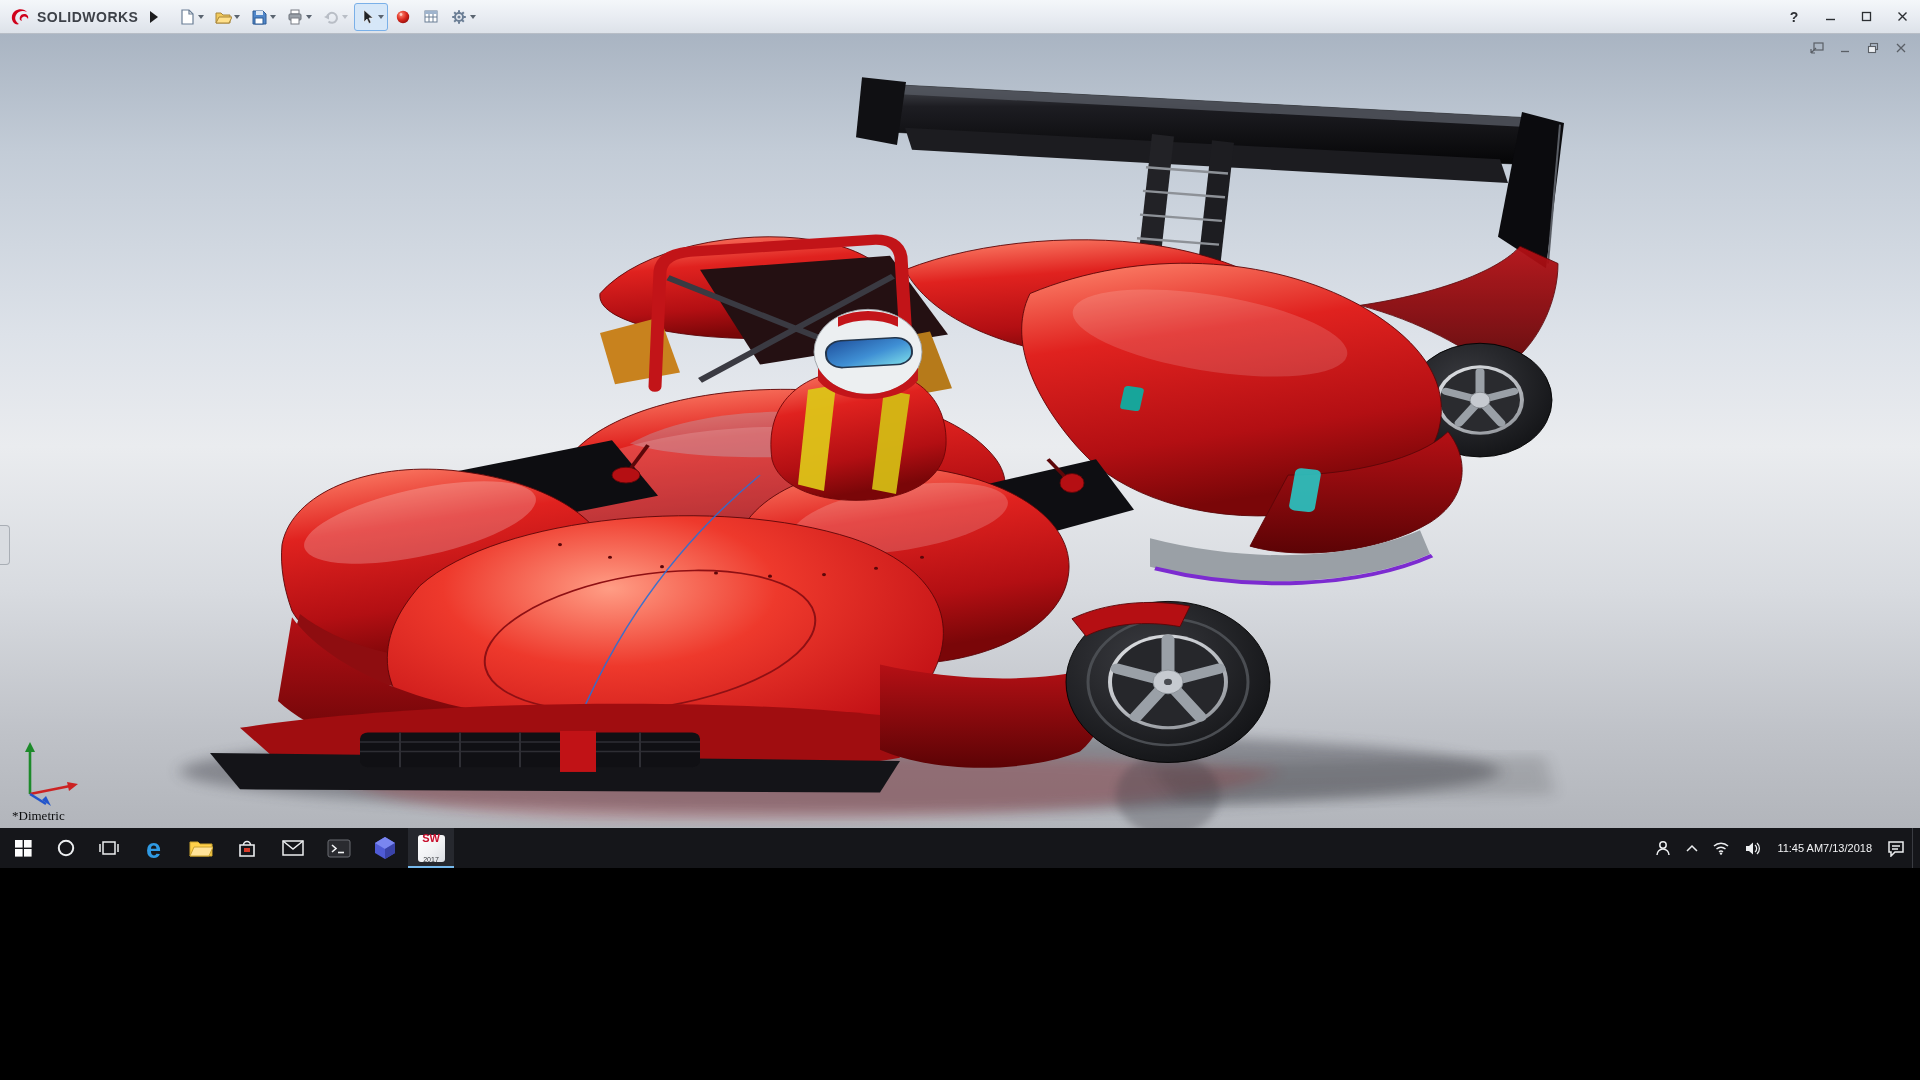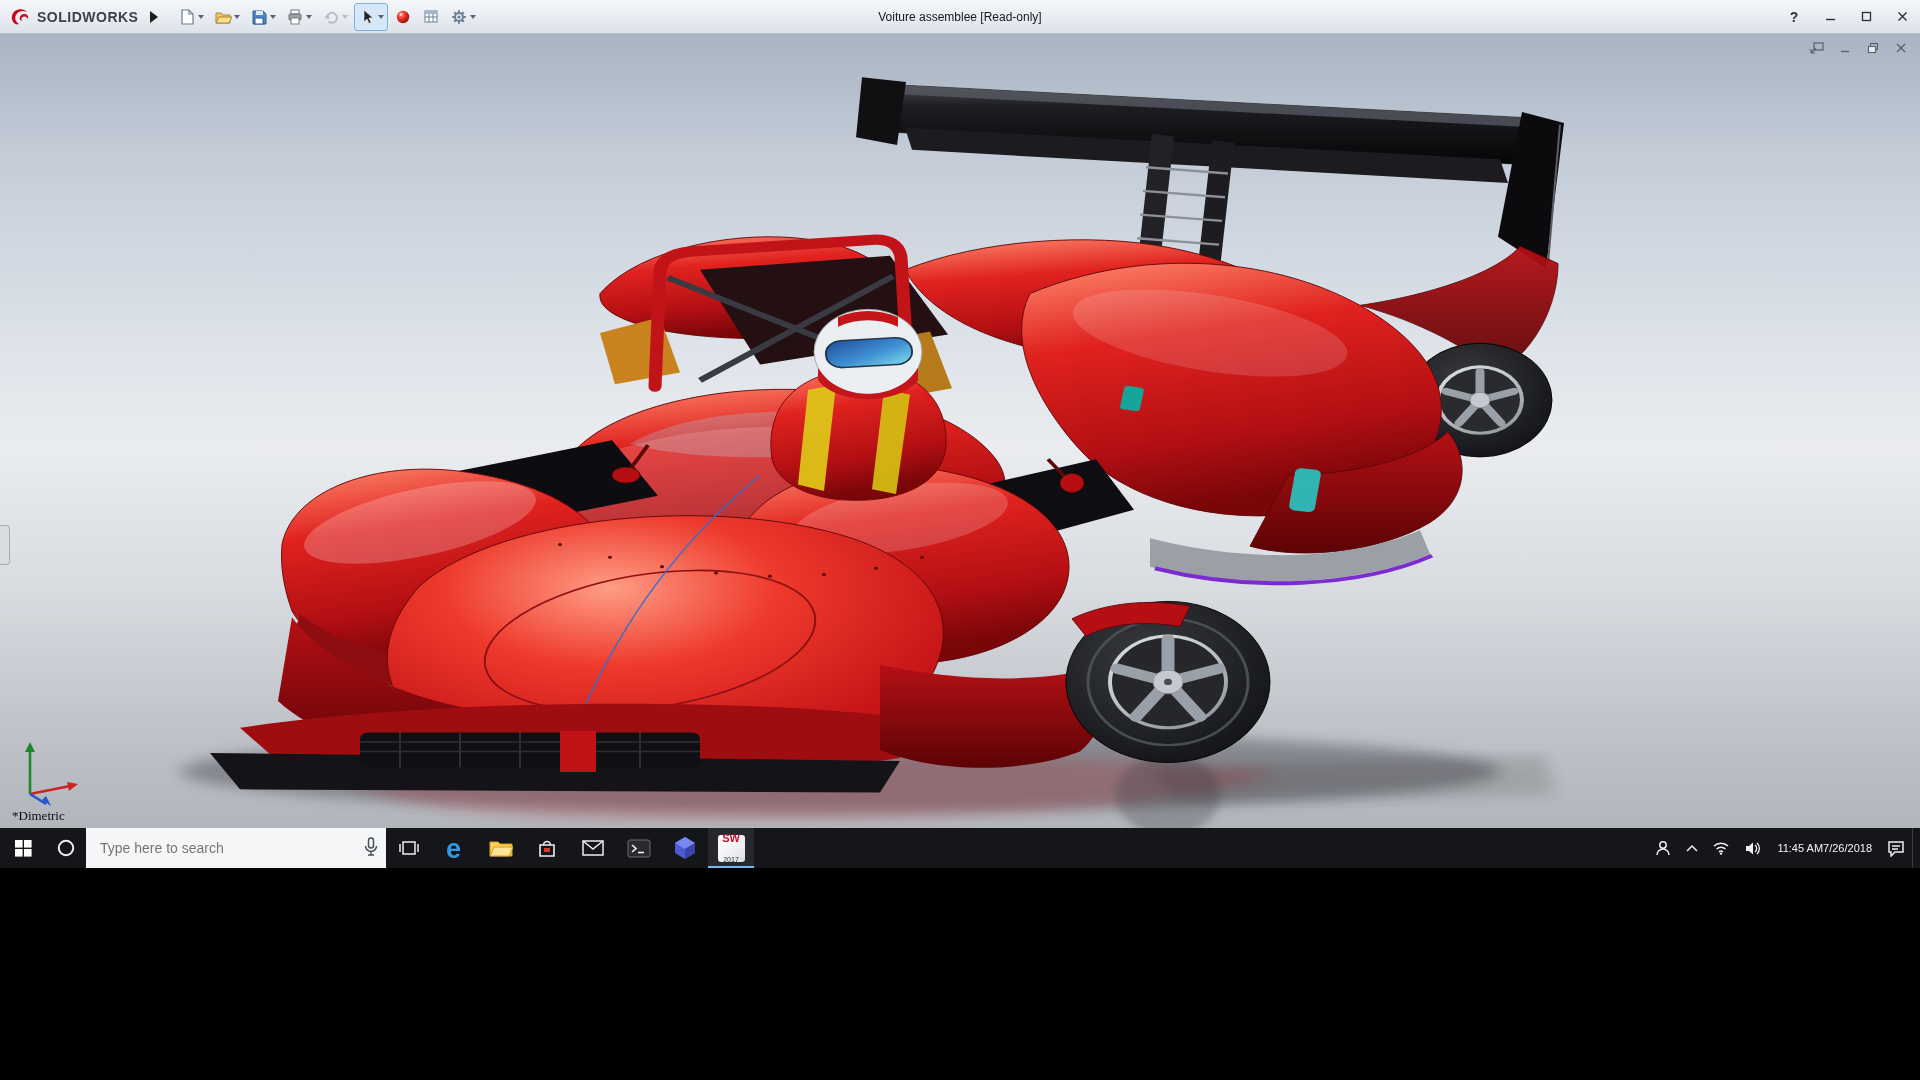--- a/index.html
+++ b/index.html
@@ -141,21 +141,20 @@
           <g stroke="#6b7e95" stroke-width="2">
             <circle cx="9" cy="9" r="4" fill="none"></circle>
             <path d="M9,2.2 V4.6 M9,13.4 V15.8 M2.2,9 H4.6 M13.4,9 H15.8 M4.2,4.2 L5.9,5.9 M12.1,12.1 L13.8,13.8 M13.8,4.2 L12.1,5.9 M5.9,12.1 L4.2,13.8"></path>
           </g>
           <circle cx="9" cy="9" r="1.6" fill="#6b7e95"></circle>
         </svg>
           <span class="caret"></span>
       </div>
     </div>
 
-    <div class="win-title">Voiture assemblee [Read-only]</div>
 
     <div class="win-controls">
       <div class="win-btn help-glyph">?</div>
       <div class="win-btn">
         <svg width="11" height="11" viewBox="0 0 11 11">
             <path d="M1,8.5 H10" stroke="#2c2f33" stroke-width="1.4"></path>
           </svg>
       </div>
       <div class="win-btn">
         <svg width="11" height="11" viewBox="0 0 11 11">
@@ -397,27 +396,20 @@
         <rect x="0" y="9" width="7.6" height="7.6"></rect>
             <rect x="9" y="9" width="7.6" height="7.6"></rect>
           </g>
       </svg>
     </div>
     <div class="tk-btn" style="width:40px">
       <svg width="20" height="20" viewBox="0 0 20 20">
         <circle cx="10" cy="10" r="7.2" fill="none" stroke="#eceef0" stroke-width="2"></circle>
       </svg>
     </div>
-    <div class="search-wrap">
-      <input class="search-input" type="text" placeholder="Type here to search" style="">
-      <svg class="mic" width="14" height="20" viewBox="0 0 14 20">
-        <rect x="4.5" y="1" width="5" height="10" rx="2.5" fill="none" stroke="#4c4f54" stroke-width="1.5"></rect>
-        <path d="M1.5,9 a5.5,5.5 0 0 0 11,0 M7,14.5 V18 M4,18 H10" fill="none" stroke="#4c4f54" stroke-width="1.5"></path>
-      </svg>
-    </div>
     <div class="tk-btn">
       <svg width="20" height="16" viewBox="0 0 20 16">
         <rect x="4" y="2" width="12" height="12" fill="none" stroke="#eceef0" stroke-width="1.5"></rect>
         <path d="M1,4 V12 M19,4 V12" stroke="#eceef0" stroke-width="1.5"></path>
       </svg>
     </div>
     <div class="tk-btn">
       <svg width="28" height="30" viewBox="0 0 28 30">
         <text x="5" y="25" class="edge-glyph" fill="#2f9ae3" font-weight="bold" font-size="27" font-family="Liberation Sans, sans-serif">e</text>
       </svg>
@@ -481,21 +473,21 @@
         </svg>
       </div>
       <div class="tray-btn">
         <svg width="18" height="15" viewBox="0 0 18 15">
           <path d="M2,5 h3 l4,-3.5 v12 l-4,-3.5 h-3 z" fill="#eceef0"></path>
           <path d="M11,4 a4.5,4.5 0 0 1 0,7 M13,2 a7.5,7.5 0 0 1 0,11" fill="none" stroke="#eceef0" stroke-width="1.3"></path>
         </svg>
       </div>
       <div class="clock">
         <span>11:45 AM</span>
-        <span>7/26/2018</span>
+        <span>7/13/2018</span>
       </div>
       <div class="tray-btn">
         <svg width="18" height="17" viewBox="0 0 18 17">
           <path d="M2,2 h14 v10 h-8 l-4,4 v-4 h-2 z" fill="none" stroke="#eceef0" stroke-width="1.5"></path>
           <path d="M5,6 h8 M5,9 h6" stroke="#eceef0" stroke-width="1.3"></path>
         </svg>
       </div>
       <div class="show-desktop"></div>
     </div>
   </div>

